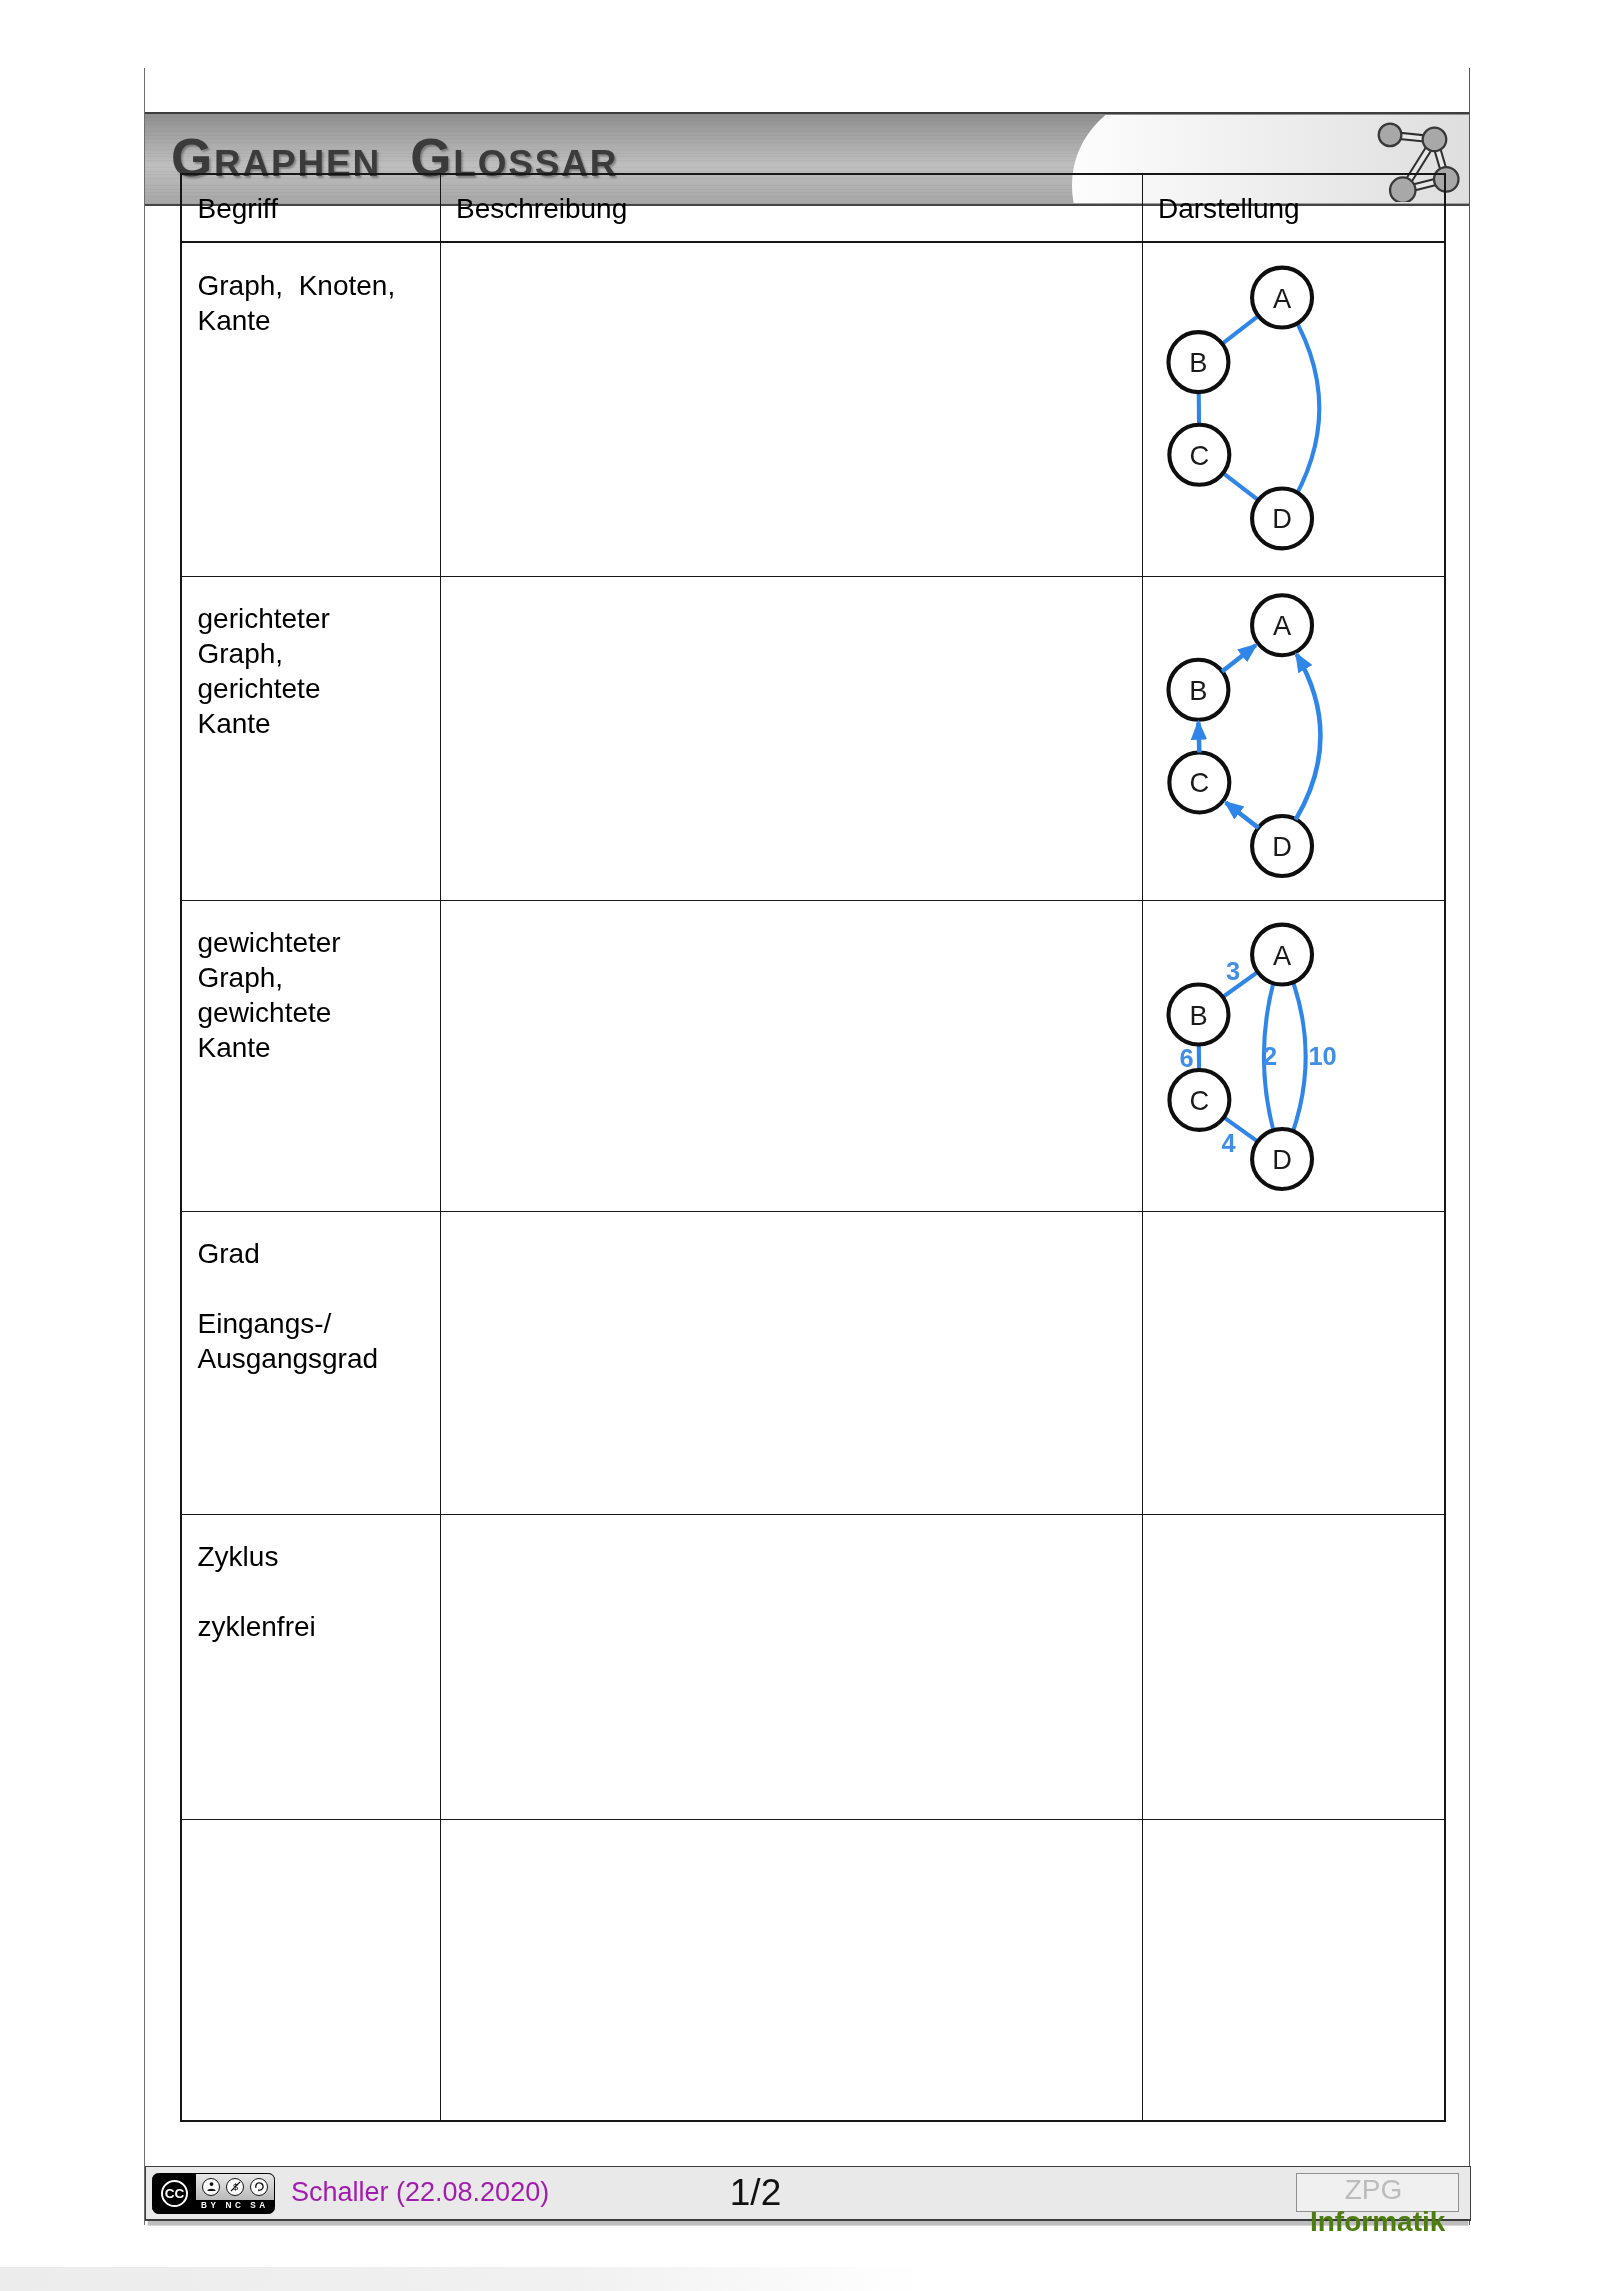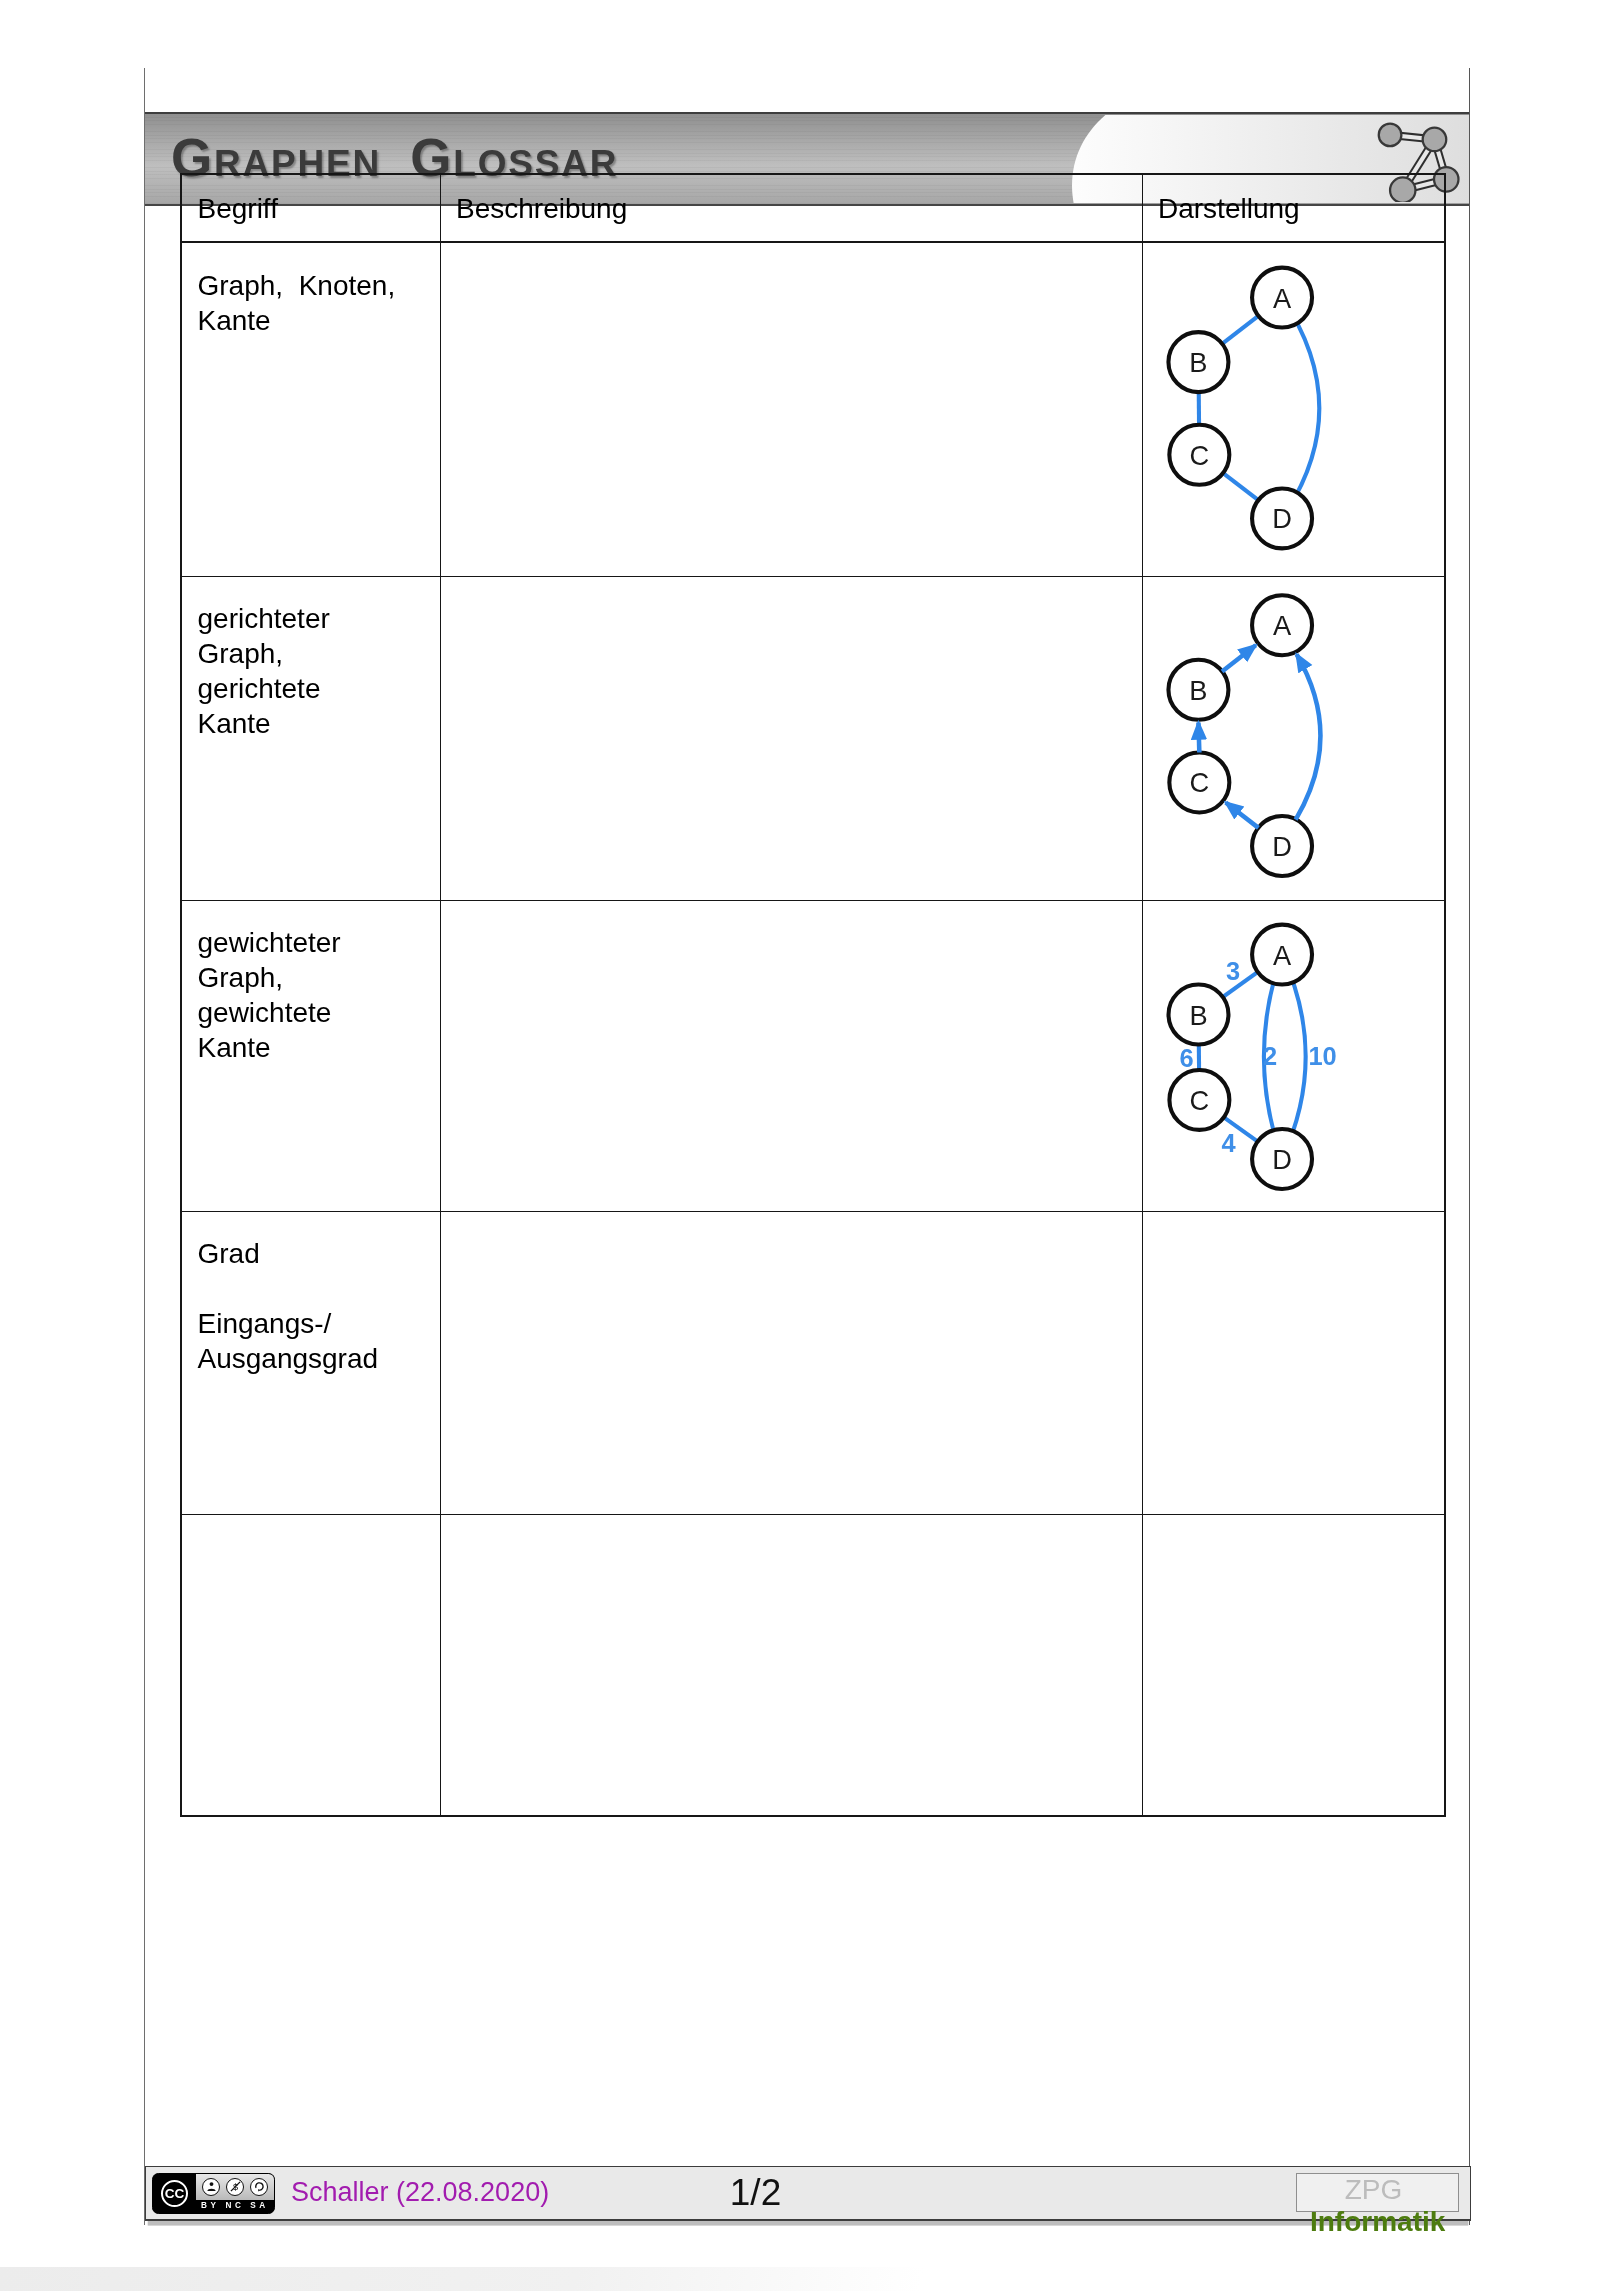--- a/index.html
+++ b/index.html
@@ -231,20 +231,27 @@
 
       <tr style="height:303px;">
         <td class="term">Grad
 
 Eingangs-/
 Ausgangsgrad</td>
         <td class="desc"></td>
         <td class="pic"></td>
       </tr>
 
+      <tr style="height:305px;">
+        <td class="term">Zyklus
+
+zyklenfrei</td>
+        <td class="desc"></td>
+        <td class="pic"></td>
+      </tr>
 
       <tr style="height:302px;">
         <td class="term"></td>
         <td class="desc"></td>
         <td class="pic"></td>
       </tr>
     </tbody>
   </table>
 
   <div class="footer">

